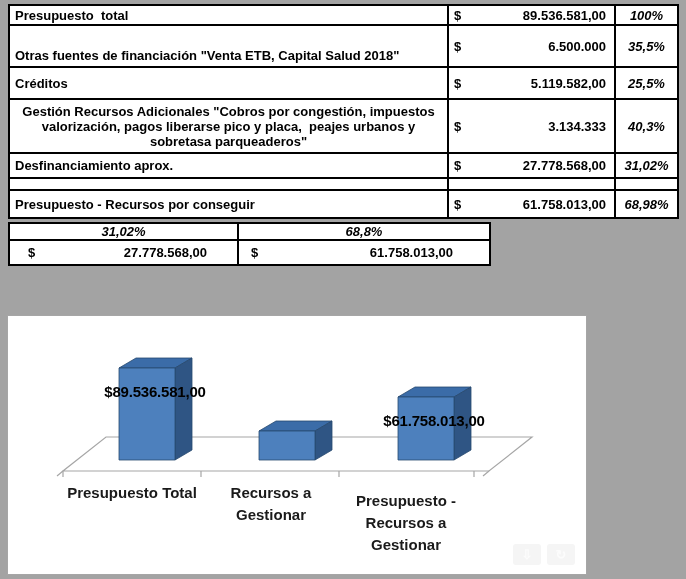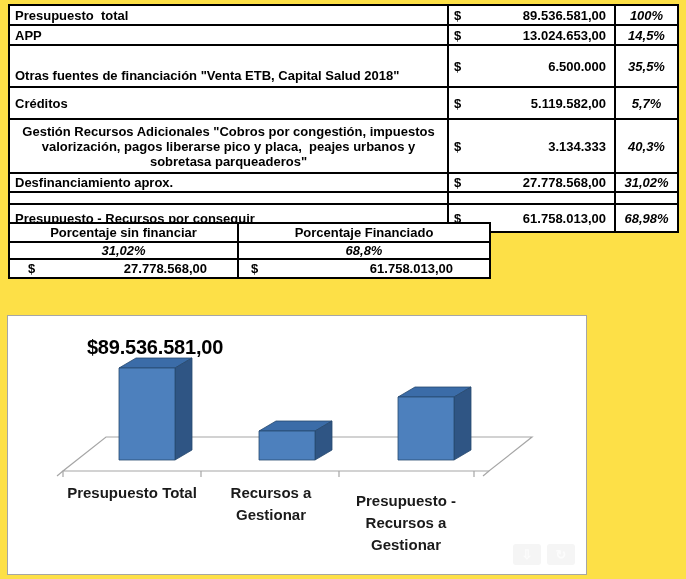--- a/index.html
+++ b/index.html
@@ -1,41 +1,41 @@
 <!DOCTYPE html>
 <html><head>
 <meta charset="utf-8">
 <style>
   html,body{margin:0;padding:0;background:#fff;}
   body{width:686px;height:579px;font-family:"Liberation Sans",sans-serif;}
-  .page{position:relative;width:686px;height:579px;background:#fde047;overflow:hidden;}
+  .page{position:relative;width:686px;height:579px;background:#a3a3a3;overflow:hidden;}
 
   
   table{border-collapse:collapse;position:absolute;table-layout:fixed;background:#fff;}
   td{border:2px solid #000;font-weight:bold;font-size:13px;color:#000;padding:0;overflow:hidden;}
   .lbl{padding:1px 5px;white-space:pre-wrap;line-height:15px;}
   .lbl-bottom{vertical-align:bottom;padding-bottom:3px;}
   .lbl-center{text-align:center;padding:1px 10px;}
   .amt-inner{display:flex;justify-content:space-between;align-items:center;padding:0 8px 0 5px;}
   .pct{text-align:center;font-style:italic;}
   .h20{height:20px}.h42{height:42px}.h21{height:32px}.h54{height:54px}
-  .h19{height:19px}.h12{height:12px}.h24{height:28px}.h17{height:17px}
+  .h19{height:25px}.h12{height:12px}.h24{height:28px}.h17{height:17px}
 
   .main-table{left:8px;top:4px;width:669px;}
   .summary-table{left:8px;top:222px;width:481px;}
   .summary-table .hdr{text-align:center;}
   .sum-amt-1{padding:0 30px 0 18px;}
   .sum-amt-2{padding:0 36px 0 12px;}
 
   
   .chart-box{position:absolute;left:7px;top:315px;width:578px;height:258px;
              border:1.5px solid #a6a6a6;background:#fff;}
   .chart-box svg{position:absolute;left:0;top:0;}
-  .val-label{position:absolute;width:150px;font-size:20px;font-weight:bold;
-             text-align:center;color:#000;line-height:21px;letter-spacing:-0.2px;}
+  .val-label{position:absolute;width:150px;font-size:15px;font-weight:bold;
+             text-align:center;color:#000;line-height:21px;letter-spacing:-0.2px;margin-top:44px;}
   .cat-label{position:absolute;font-size:15px;font-weight:bold;text-align:center;
              color:#1a1a1a;white-space:pre-line;line-height:22px;}
   .faint-btn{position:absolute;width:28px;height:21px;background:#f5f5f5;border-radius:3px;
              color:#fcfcfc;text-align:center;line-height:21px;font-size:13px;font-weight:bold;}
 </style>
 </head>
 <body>
 
 <div class="page">
 
@@ -49,49 +49,39 @@
         <tr class="h20">
       <td class="lbl">Presupuesto  total</td>
       <td>
             <div class="amt-inner">
               <span>$</span>
               <span>89.536.581,00</span>
             </div>
           </td>
       <td class="pct">100%</td>
     </tr>
-    <tr class="h20">
-      <td class="lbl">APP</td>
-      <td>
-            <div class="amt-inner">
-              <span>$</span>
-              <span>13.024.653,00</span>
-            </div>
-          </td>
-      <td class="pct">14,5%</td>
-    </tr>
     <tr class="h42">
       <td class="lbl lbl-bottom">Otras fuentes de financiación "Venta ETB, Capital Salud 2018"</td>
       <td>
             <div class="amt-inner">
               <span>$</span>
               <span>6.500.000</span>
             </div>
           </td>
       <td class="pct">35,5%</td>
     </tr>
     <tr class="h21">
       <td class="lbl">Créditos</td>
       <td>
             <div class="amt-inner">
               <span>$</span>
               <span>5.119.582,00</span>
             </div>
           </td>
-      <td class="pct">5,7%</td>
+      <td class="pct">25,5%</td>
     </tr>
     <tr class="h54">
       <td class="lbl lbl-center">Gestión Recursos Adicionales "Cobros por congestión, impuestos valorización, pagos liberarse pico y placa,  peajes urbanos y sobretasa parqueaderos"</td>
       <td>
             <div class="amt-inner">
               <span>$</span>
               <span>3.134.333</span>
             </div>
           </td>
       <td class="pct">40,3%</td>
@@ -123,24 +113,20 @@
     </tr>
   </tbody>
     </table>
 
   <table class="summary-table">
     <colgroup>
         <col style="width:229px">
         <col style="width:252px">
       </colgroup>
     <tbody>
-        <tr class="h19">
-      <td class="hdr">Porcentaje sin financiar</td>
-      <td class="hdr">Porcentaje Financiado</td>
-    </tr>
     <tr class="h17">
       <td class="pct">31,02%</td>
       <td class="pct">68,8%</td>
     </tr>
     <tr class="h19">
       <td>
             <div class="amt-inner sum-amt-1">
               <span>$</span>
               <span>27.778.568,00</span>
             </div>
@@ -178,15 +164,16 @@
     <div class="cat-label" style="left:34px;top:166px;width:180px;">Presupuesto Total</div>
     <div class="cat-label" style="left:183px;top:166px;width:160px;">Recursos a
 Gestionar</div>
     <div class="cat-label" style="left:318px;top:174px;width:160px;">Presupuesto -
 Recursos a
 Gestionar</div>
 
     <div class="faint-btn" style="left:505px;top:228px;">⇩</div>
     <div class="faint-btn" style="left:539px;top:228px;">↻</div>
   <div class="val-label" style="left: 72px; top: 21px;">$89.536.581,00</div>
+      <div class="val-label" style="left: 351px; top: 50px;">$61.758.013,00</div>
     </div>
 
 </div>
 
 </body></html>

